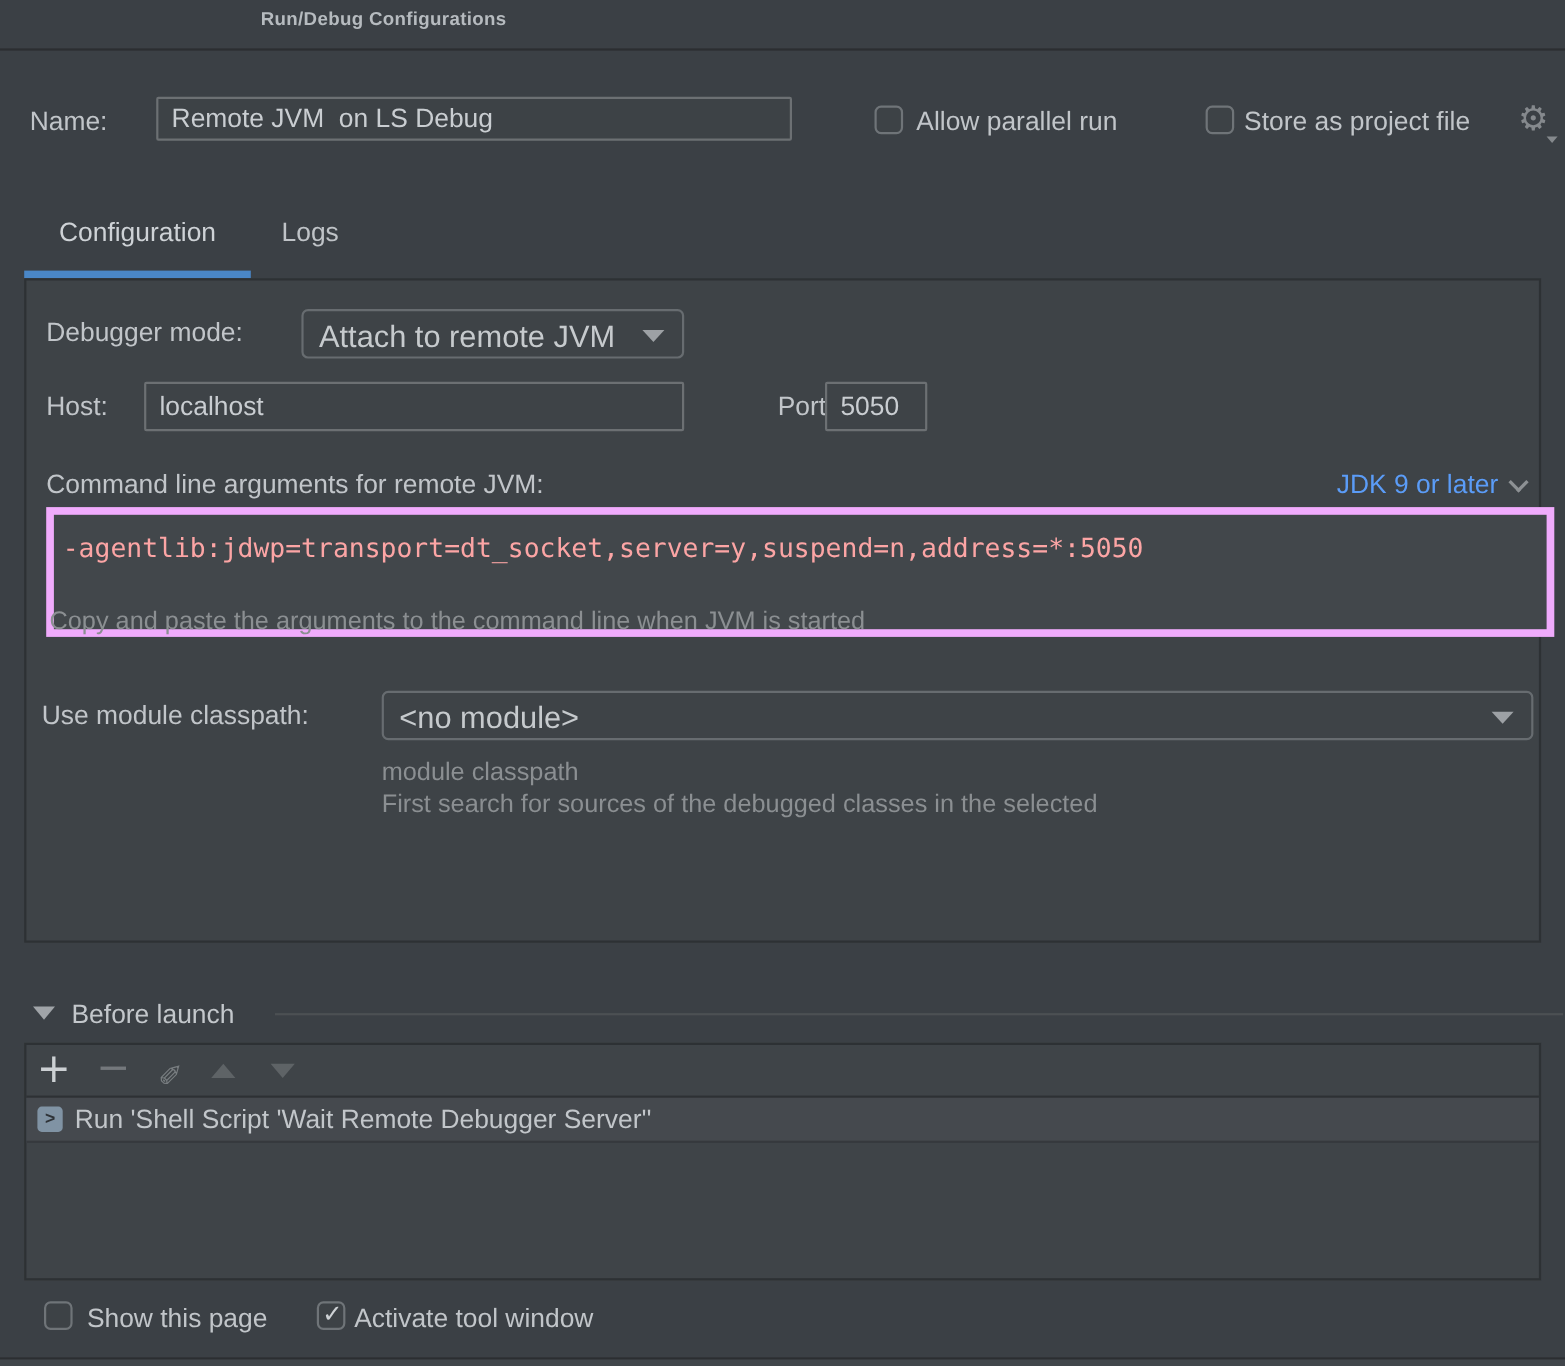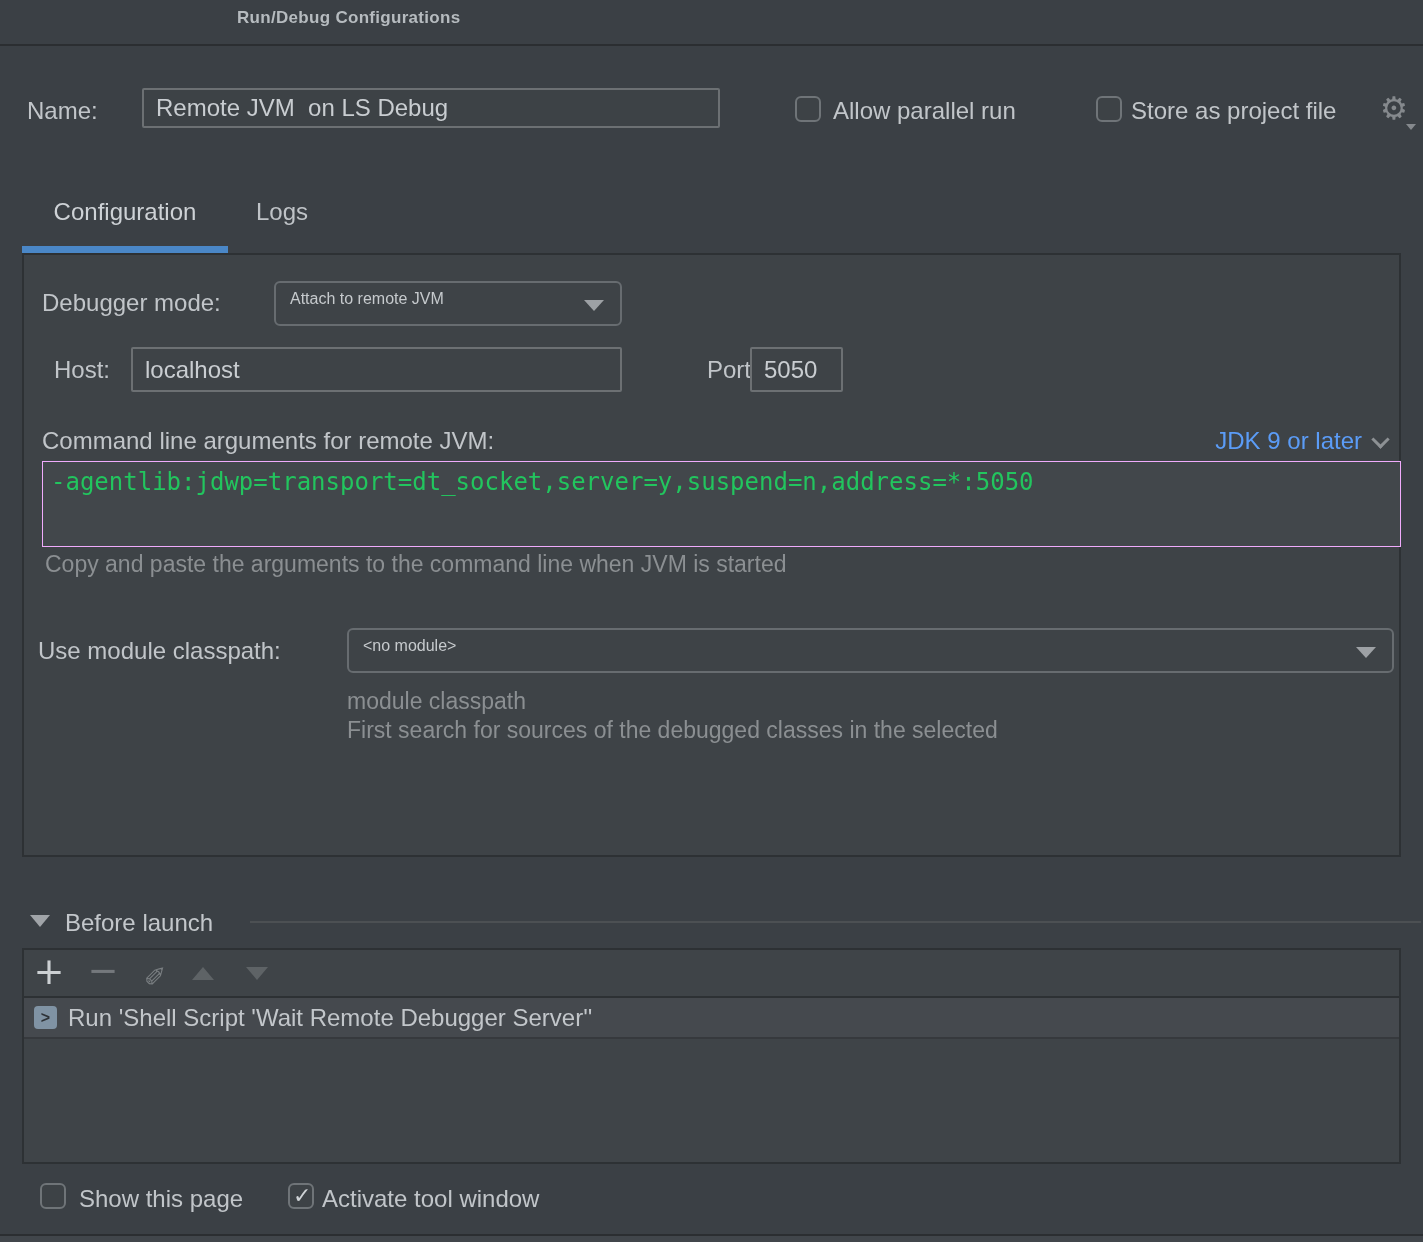--- a/index.html
+++ b/index.html
@@ -18,21 +18,21 @@
   .title{left:237px;top:8px;font-size:17px;font-weight:bold;color:#b6bbbf;letter-spacing:.3px;}
 
   
   .textfield{
     box-sizing:border-box;background:#3d4246;border:2px solid #6c7073;border-radius:2px;
     color:#c9cdd1;font-size:24px;font-family:"Liberation Sans",sans-serif;
     padding:0 12px;outline:none;
   }
   .combo{
     box-sizing:border-box;background:#3e4347;border:2px solid #676c70;border-radius:6px;
-    color:#c6cacd;font-size:16px;
+    color:#c6cacd;font-size:28px;
   }
   .combo .combo-text{position:absolute;left:14px;top:7px;white-space:pre;}
   .combo .arrow-dn{
     position:absolute;right:16px;top:17px;width:0;height:0;
     border-left:10px solid transparent;border-right:10px solid transparent;
     border-top:11px solid #9da1a5;
   }
 
   
   .cb{
@@ -59,33 +59,33 @@
   .tab-logs{left:228px;width:108px;color:#bfc3c7;}
   .tab-underline{left:22px;top:246px;width:206px;height:7px;background:#4a87c7;}
 
   
   .panel{
     left:22px;top:253px;width:1379px;height:604px;box-sizing:border-box;
     background:#3e4347;border:2px solid #2d3134;
   }
   .lbl-debugger{left:18px;top:34px;}
   .dd-debugger{left:250px;top:26px;width:348px;height:45px;}
-  .lbl-host{left:18px;top:101px;margin-left:12px;}
+  .lbl-host{left:18px;top:101px;}
   .input-host{left:107px;top:92px;width:491px;height:45px;background:#3e4347;}
   .lbl-port{left:646px;top:101px;margin-left:37px;}
   .input-port{left:726px;top:92px;width:93px;height:45px;background:#3e4347;}
   .lbl-cmd{left:18px;top:172px;}
   .jdk-link{right:12px;top:172px;font-size:24px;color:#5b9cf7;cursor:pointer;}
   .jdk-caret{display:inline-block;width:10px;height:10px;margin-left:12px;margin-bottom:3px;
     border-right:3px solid #8d9194;border-bottom:3px solid #8d9194;transform:rotate(45deg);}
   .cmd-box{
     left:18px;top:206px;width:1341px;height:72px;box-sizing:content-box;
-    background:#42474b;border:1px solid #f0abfc;
-    font-family:"DejaVu Sans Mono",monospace;font-size:24px;color:#22c55e;
-    padding:6px 8px;white-space:pre;overflow:hidden;
+    background:#42474b;border:7px solid #f0abfc;
+    font-family:"DejaVu Sans Mono",monospace;font-size:24px;color:#fca5a5;
+    padding:16px 8px;white-space:pre;overflow:hidden;
   }
   .cmd-hint{left:21px;top:296px;font-size:23px;color:#8b8f92;}
   .lbl-module{left:14px;top:382px;}
   .dd-module{left:323px;top:373px;width:1047px;height:45px;}
   .module-hint{left:323px;top:432px;font-size:23px;color:#8b8f92;line-height:29px;}
 
   
   .bl-triangle{left:30px;top:915px;width:0;height:0;cursor:pointer;
     border-left:10px solid transparent;border-right:10px solid transparent;
     border-top:12px solid #a0a4a8;}

